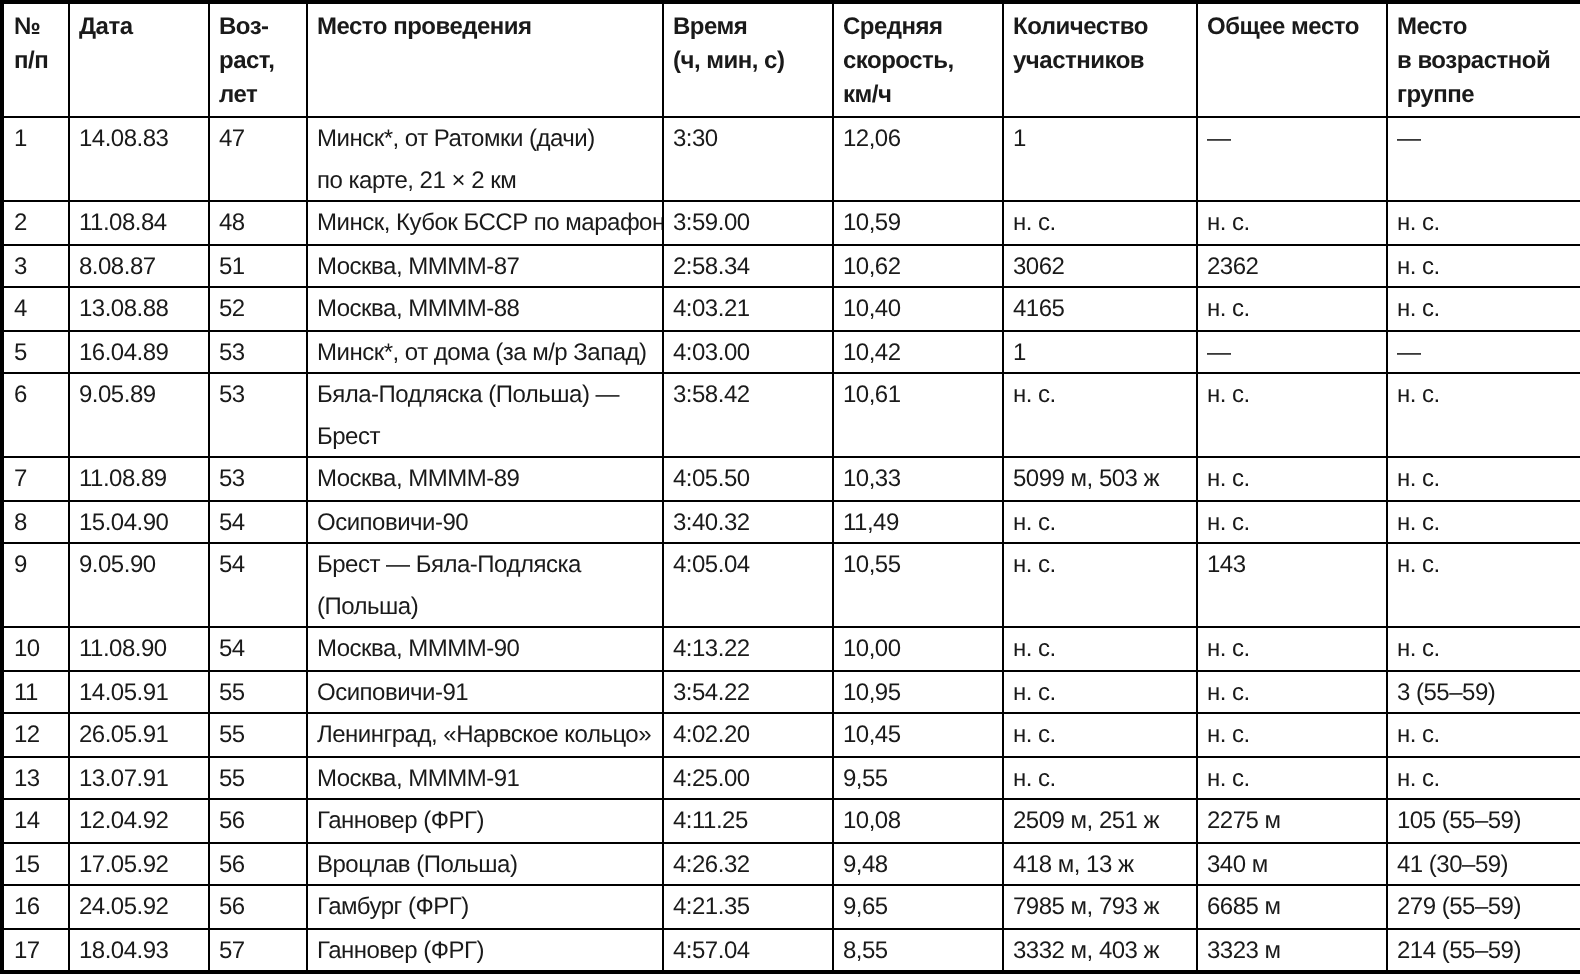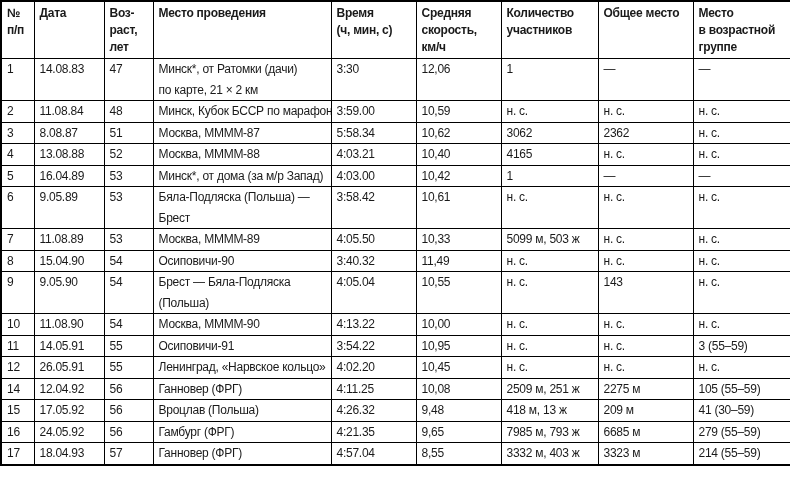--- a/index.html
+++ b/index.html
@@ -97,21 +97,21 @@
     <td>10,59</td>
     <td>н. с.</td>
     <td>н. с.</td>
     <td>н. с.</td>
   </tr>
       <tr>
     <td>3</td>
     <td>8.08.87</td>
     <td>51</td>
     <td>Москва, ММММ-87</td>
-    <td>5:58.34</td>
+    <td>2:58.34</td>
     <td>10,62</td>
     <td>3062</td>
     <td>2362</td>
     <td>н. с.</td>
   </tr>
       <tr>
     <td>4</td>
     <td>13.08.88</td>
     <td>52</td>
     <td>Москва, ММММ-88</td>
@@ -200,20 +200,31 @@
     <td>н. с.</td>
     <td>3 (55–59)</td>
   </tr>
       <tr>
     <td>12</td>
     <td>26.05.91</td>
     <td>55</td>
     <td>Ленинград, «Нарвское кольцо»</td>
     <td>4:02.20</td>
     <td>10,45</td>
+    <td>н. с.</td>
+    <td>н. с.</td>
+    <td>н. с.</td>
+  </tr>
+      <tr>
+    <td>13</td>
+    <td>13.07.91</td>
+    <td>55</td>
+    <td>Москва, ММММ-91</td>
+    <td>4:25.00</td>
+    <td>9,55</td>
     <td>н. с.</td>
     <td>н. с.</td>
     <td>н. с.</td>
   </tr>
       <tr>
     <td>14</td>
     <td>12.04.92</td>
     <td>56</td>
     <td>Ганновер (ФРГ)</td>
     <td>4:11.25</td>
@@ -223,21 +234,21 @@
     <td>105 (55–59)</td>
   </tr>
       <tr>
     <td>15</td>
     <td>17.05.92</td>
     <td>56</td>
     <td>Вроцлав (Польша)</td>
     <td>4:26.32</td>
     <td>9,48</td>
     <td>418 м, 13 ж</td>
-    <td>209 м</td>
+    <td>340 м</td>
     <td>41 (30–59)</td>
   </tr>
       <tr>
     <td>16</td>
     <td>24.05.92</td>
     <td>56</td>
     <td>Гамбург (ФРГ)</td>
     <td>4:21.35</td>
     <td>9,65</td>
     <td>7985 м, 793 ж</td>

